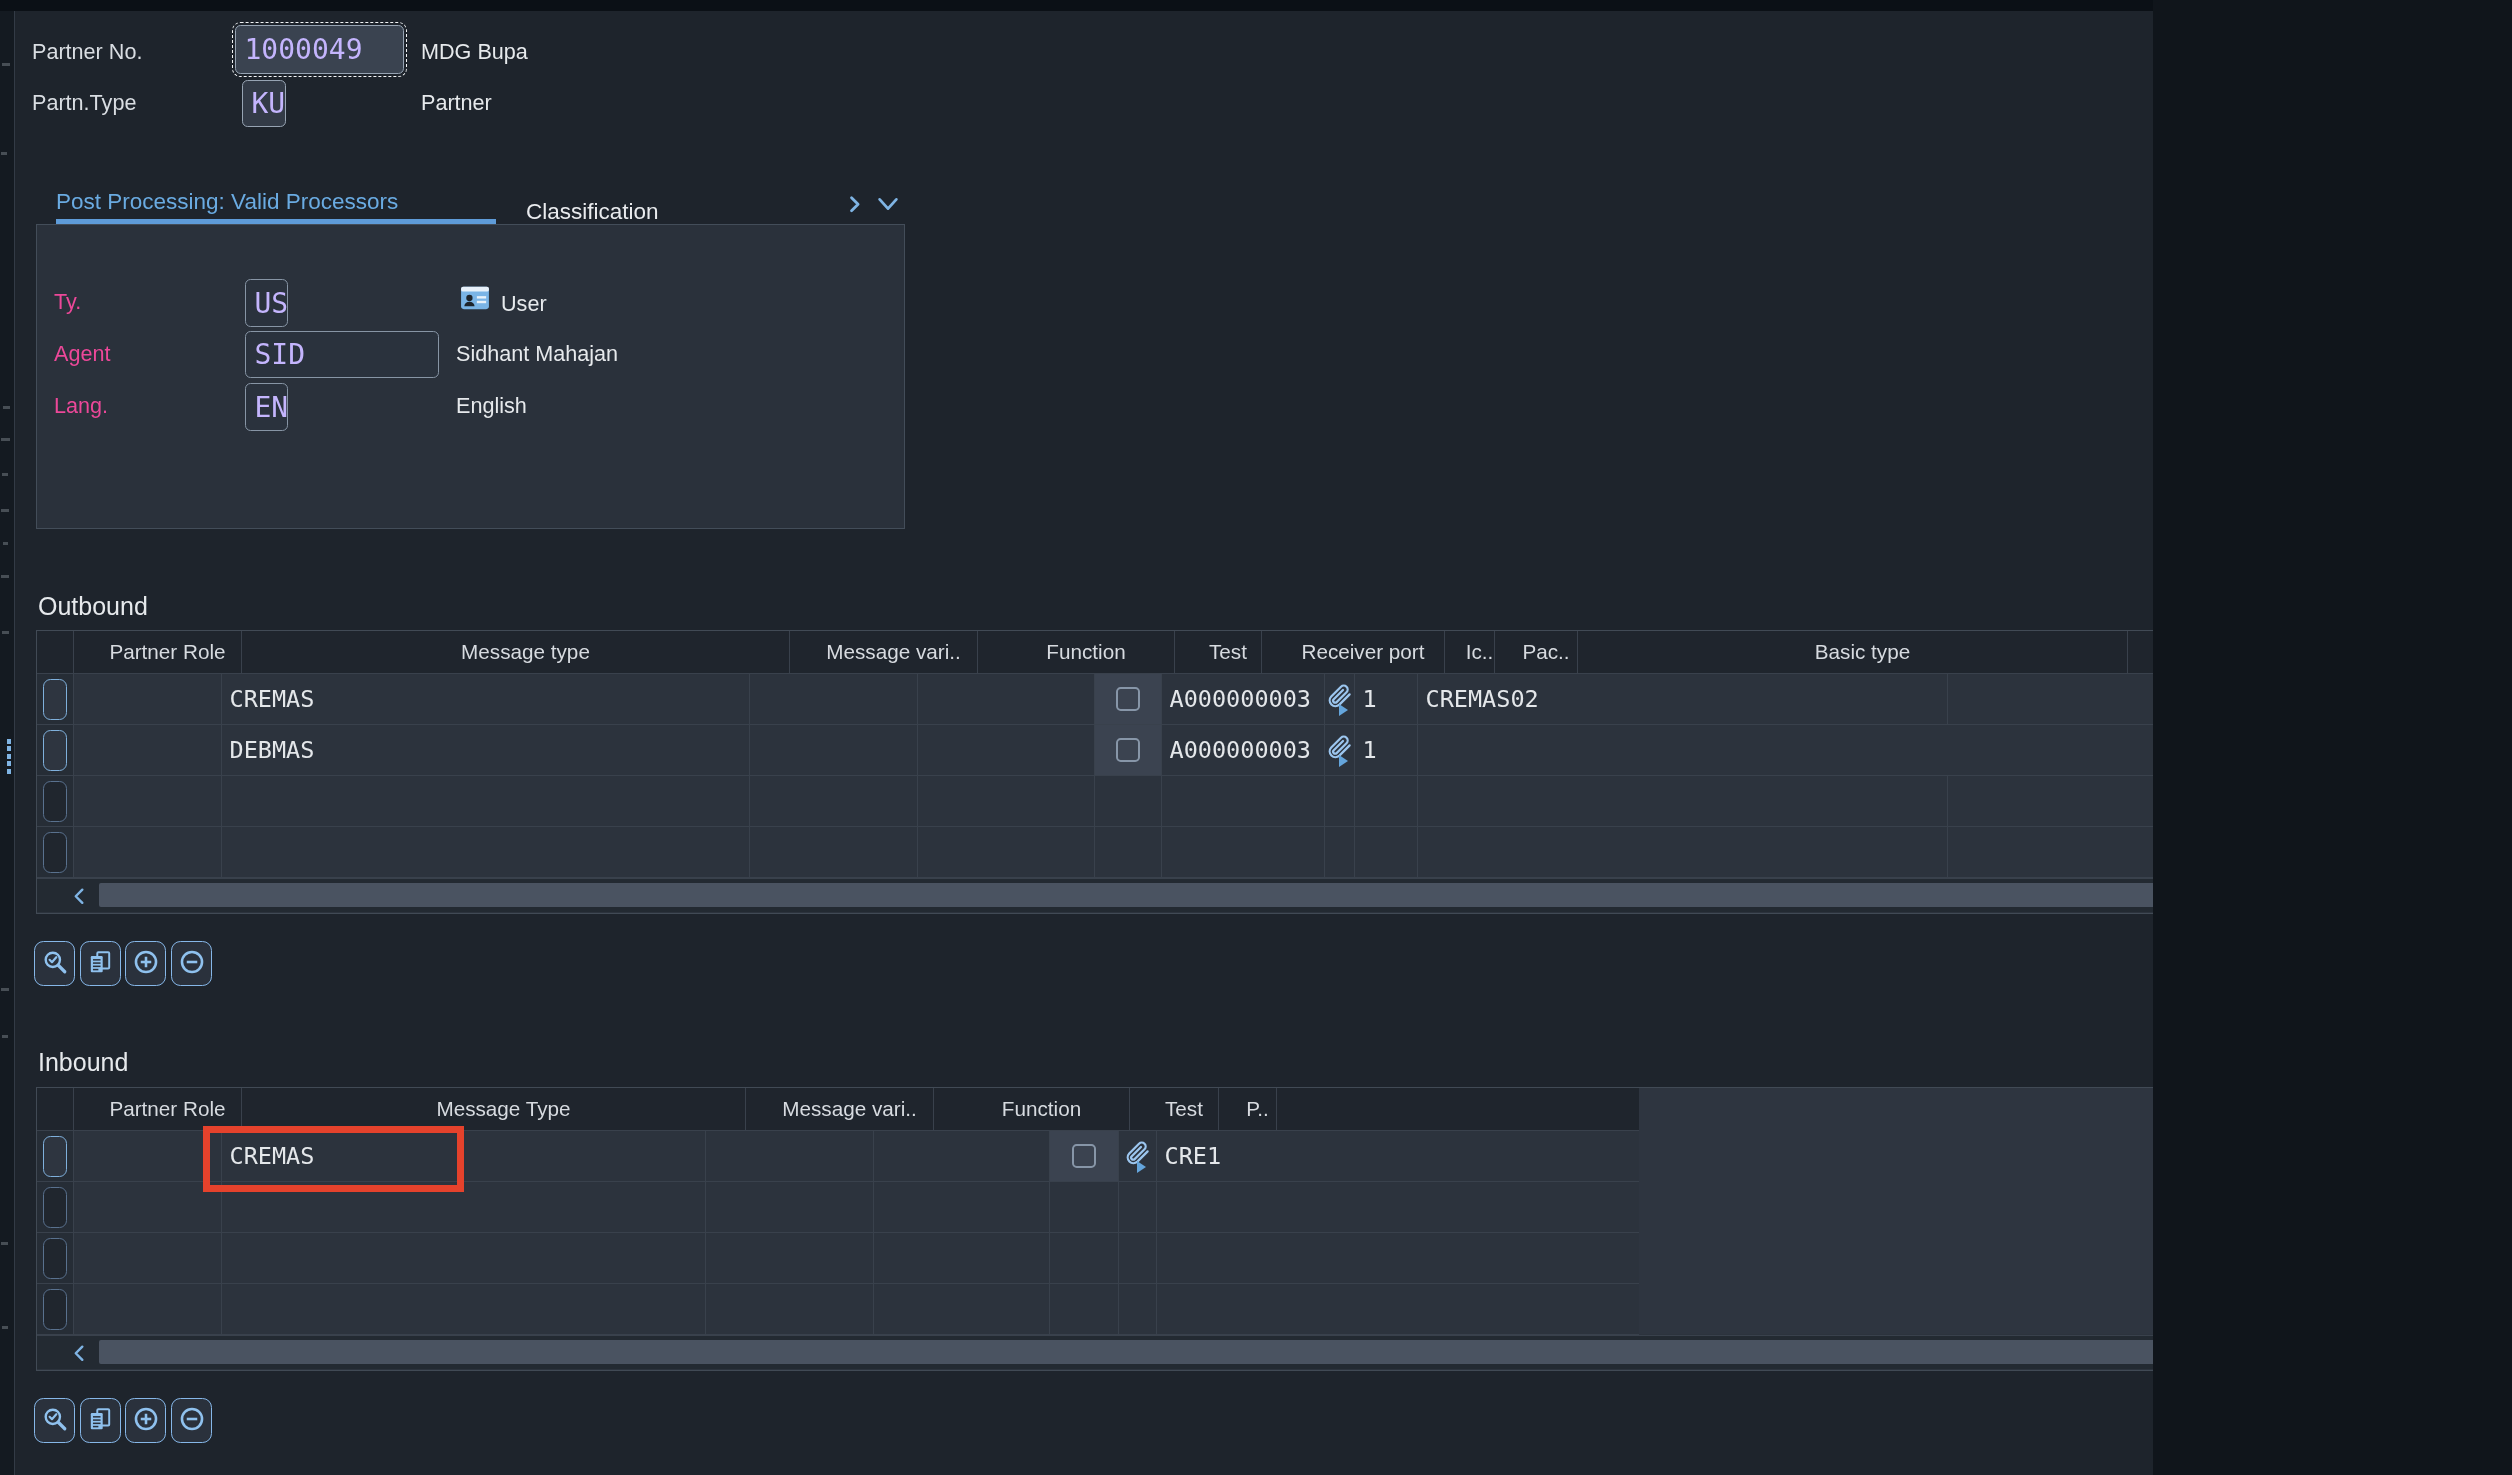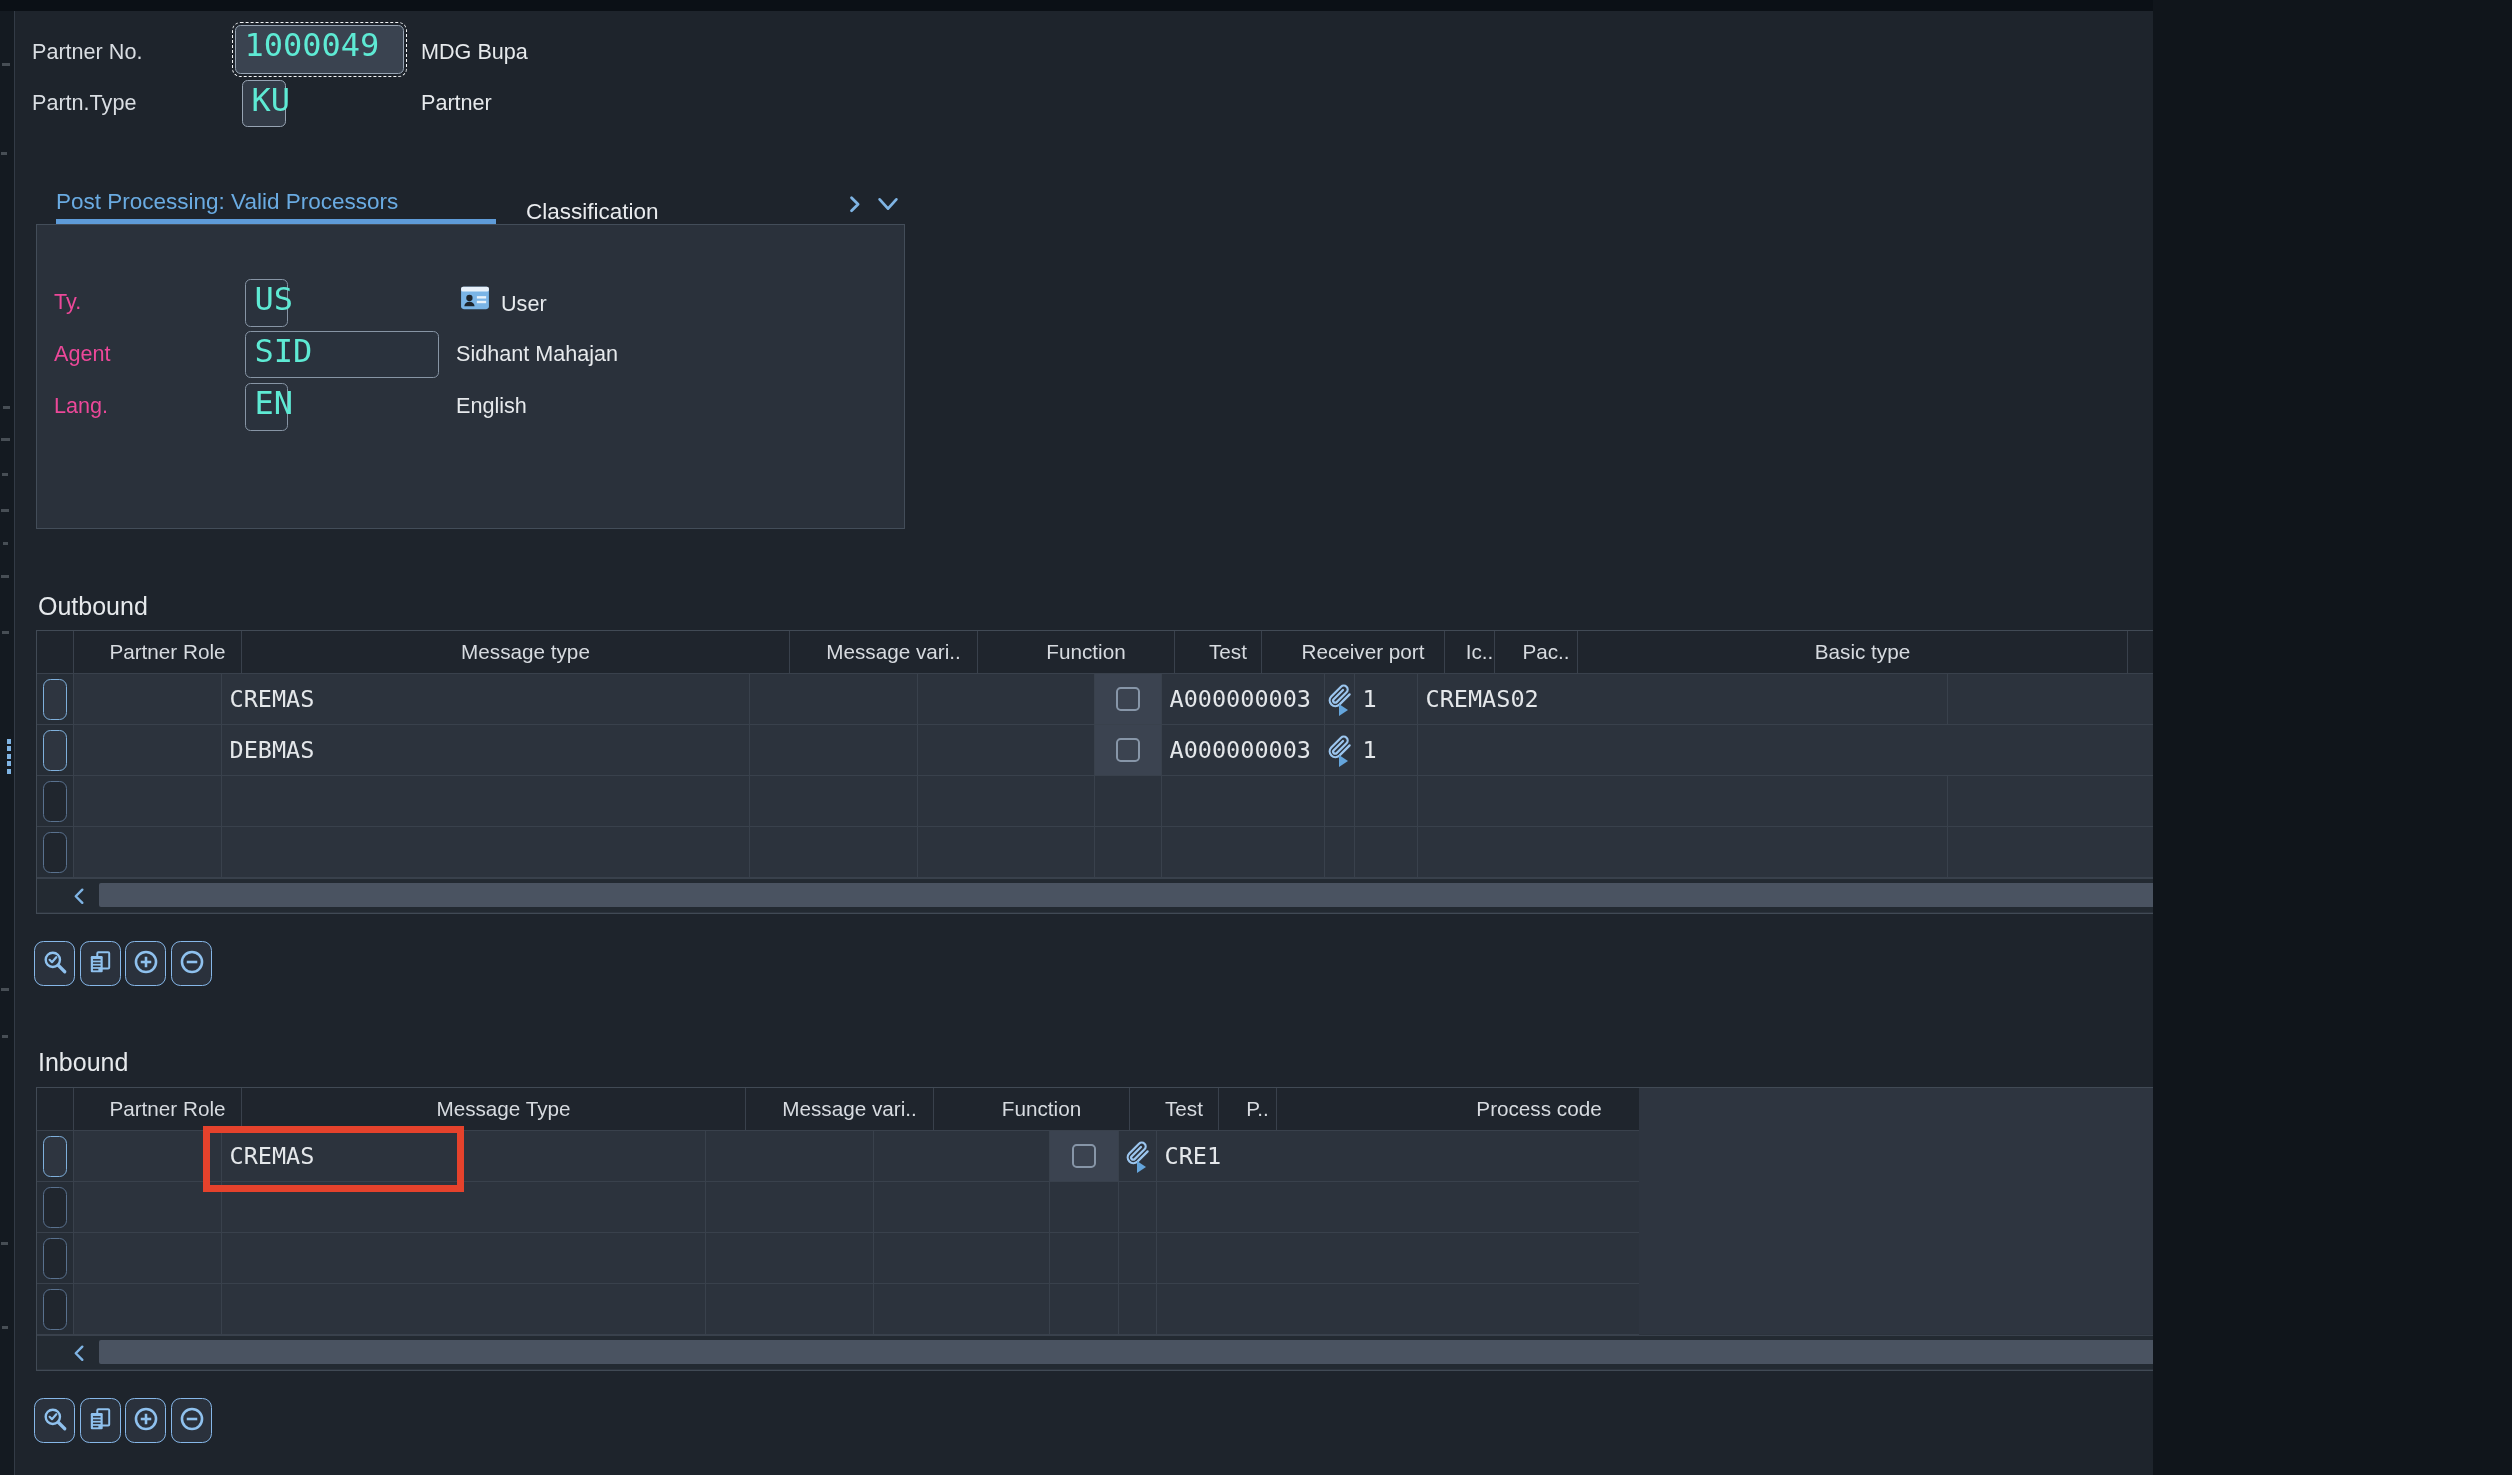--- a/index.html
+++ b/index.html
@@ -10,22 +10,22 @@
   .topbar { position:absolute; left:0; top:0; width:2512px; height:11.3px; background:#0b1016; }
   .sliver { position:absolute; left:0; top:11.3px; width:15px; height:1464px; background:#141a21; border-right:1.9px solid #333b46; }
   .frag { position:absolute; background:rgba(205,214,224,0.28); }
   .splitter { position:absolute; left:6.6px; top:739px; width:5.6px; height:39px; display:flex; flex-direction:column; gap:2.8px; }
   .splitter i { display:block; width:4.7px; height:4.7px; background:#7fb4e4; }
 
   .lbl { position:absolute; color:#d9dde2; font-size:21.6px; }
   .desc { position:absolute; color:#e6e9ec; font-size:21.6px; }
 
   .field { position:absolute; background:#333b47; border:1.9px solid #97a4b3; border-radius:5.6px;
-           color:#5eead4; font-family:"DejaVu Sans Mono", monospace; font-size:32px;
-           display:flex; padding-left:8.5px; }
+           color:#c4b5fd; font-family:"DejaVu Sans Mono", monospace; font-size:28px;
+           display:flex; align-items:center; padding-left:8.5px; }
   .field.focus { background:#3a4350; outline:1.9px dashed #f2f4f6; outline-offset:2.8px; }
   .field.plain { background:#2a323d; border-color:#8795a5; }
 
   
   .tab { position:absolute; font-size:22.5px; color:#e9ebee; }
   .tab.active { color:#6aabe2; }
   .tab-underline { position:absolute; background:#5e9bd8; }
   .panel { position:absolute; left:36px; top:224px; width:869px; height:305px; background:#2a313b; border:1.9px solid #434d59; }
   .panel .lbl { color:#ec4899; }
 
@@ -344,21 +344,20 @@
     <div style="position:absolute;left:1602px;top:0;width:833px;height:246px;background:#2e3540;z-index:2;"></div>
 
     <div class="grid grid-ib thead">
       <div class="hc"></div>
       <div class="hc">Partner Role</div>
       <div class="hc">Message Type</div>
       <div class="hc">Message vari..</div>
       <div class="hc">Function</div>
       <div class="hc">Test</div>
       <div class="hc">P..</div>
-      <div class="hc" style="border-right:none;">Process code</div>
     </div>
 
     <div class="grid grid-ib trow">
       <div class="tc selcell">
           <div class="selbtn"></div>
         </div>
       <div class="tc"></div>
       <div class="tc">CREMAS</div>
       <div class="tc"></div>
       <div class="tc"></div>

